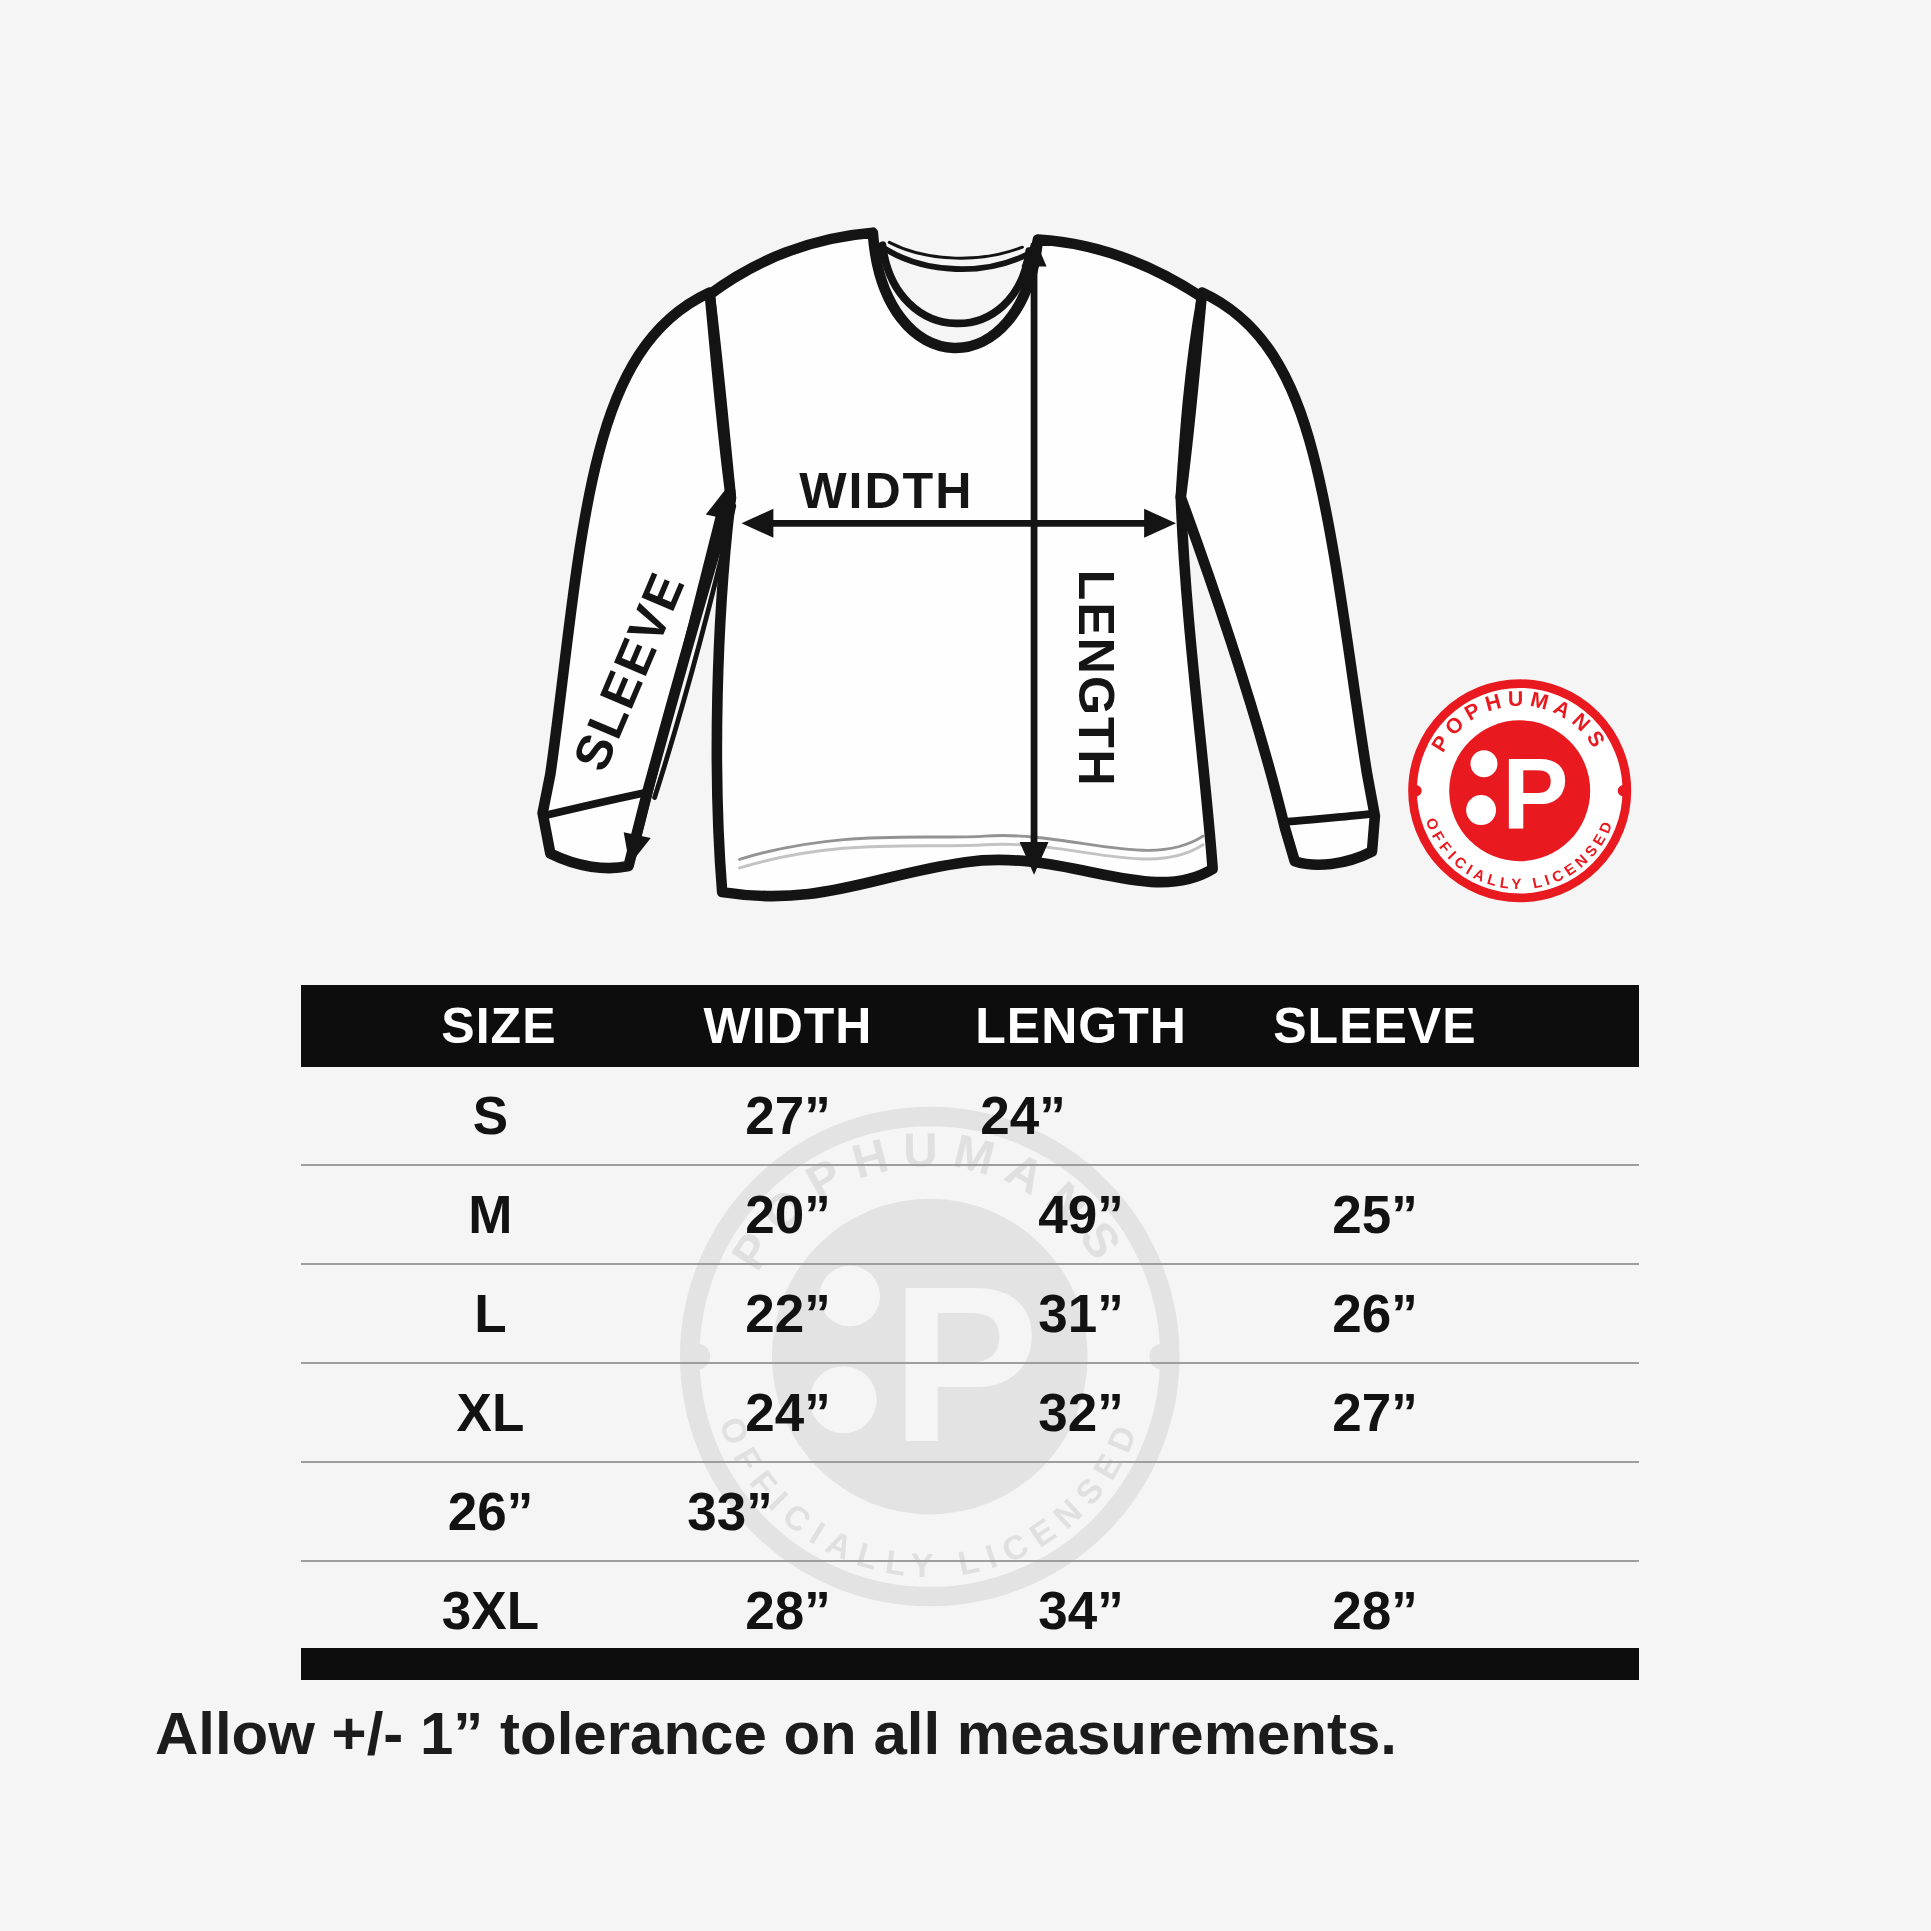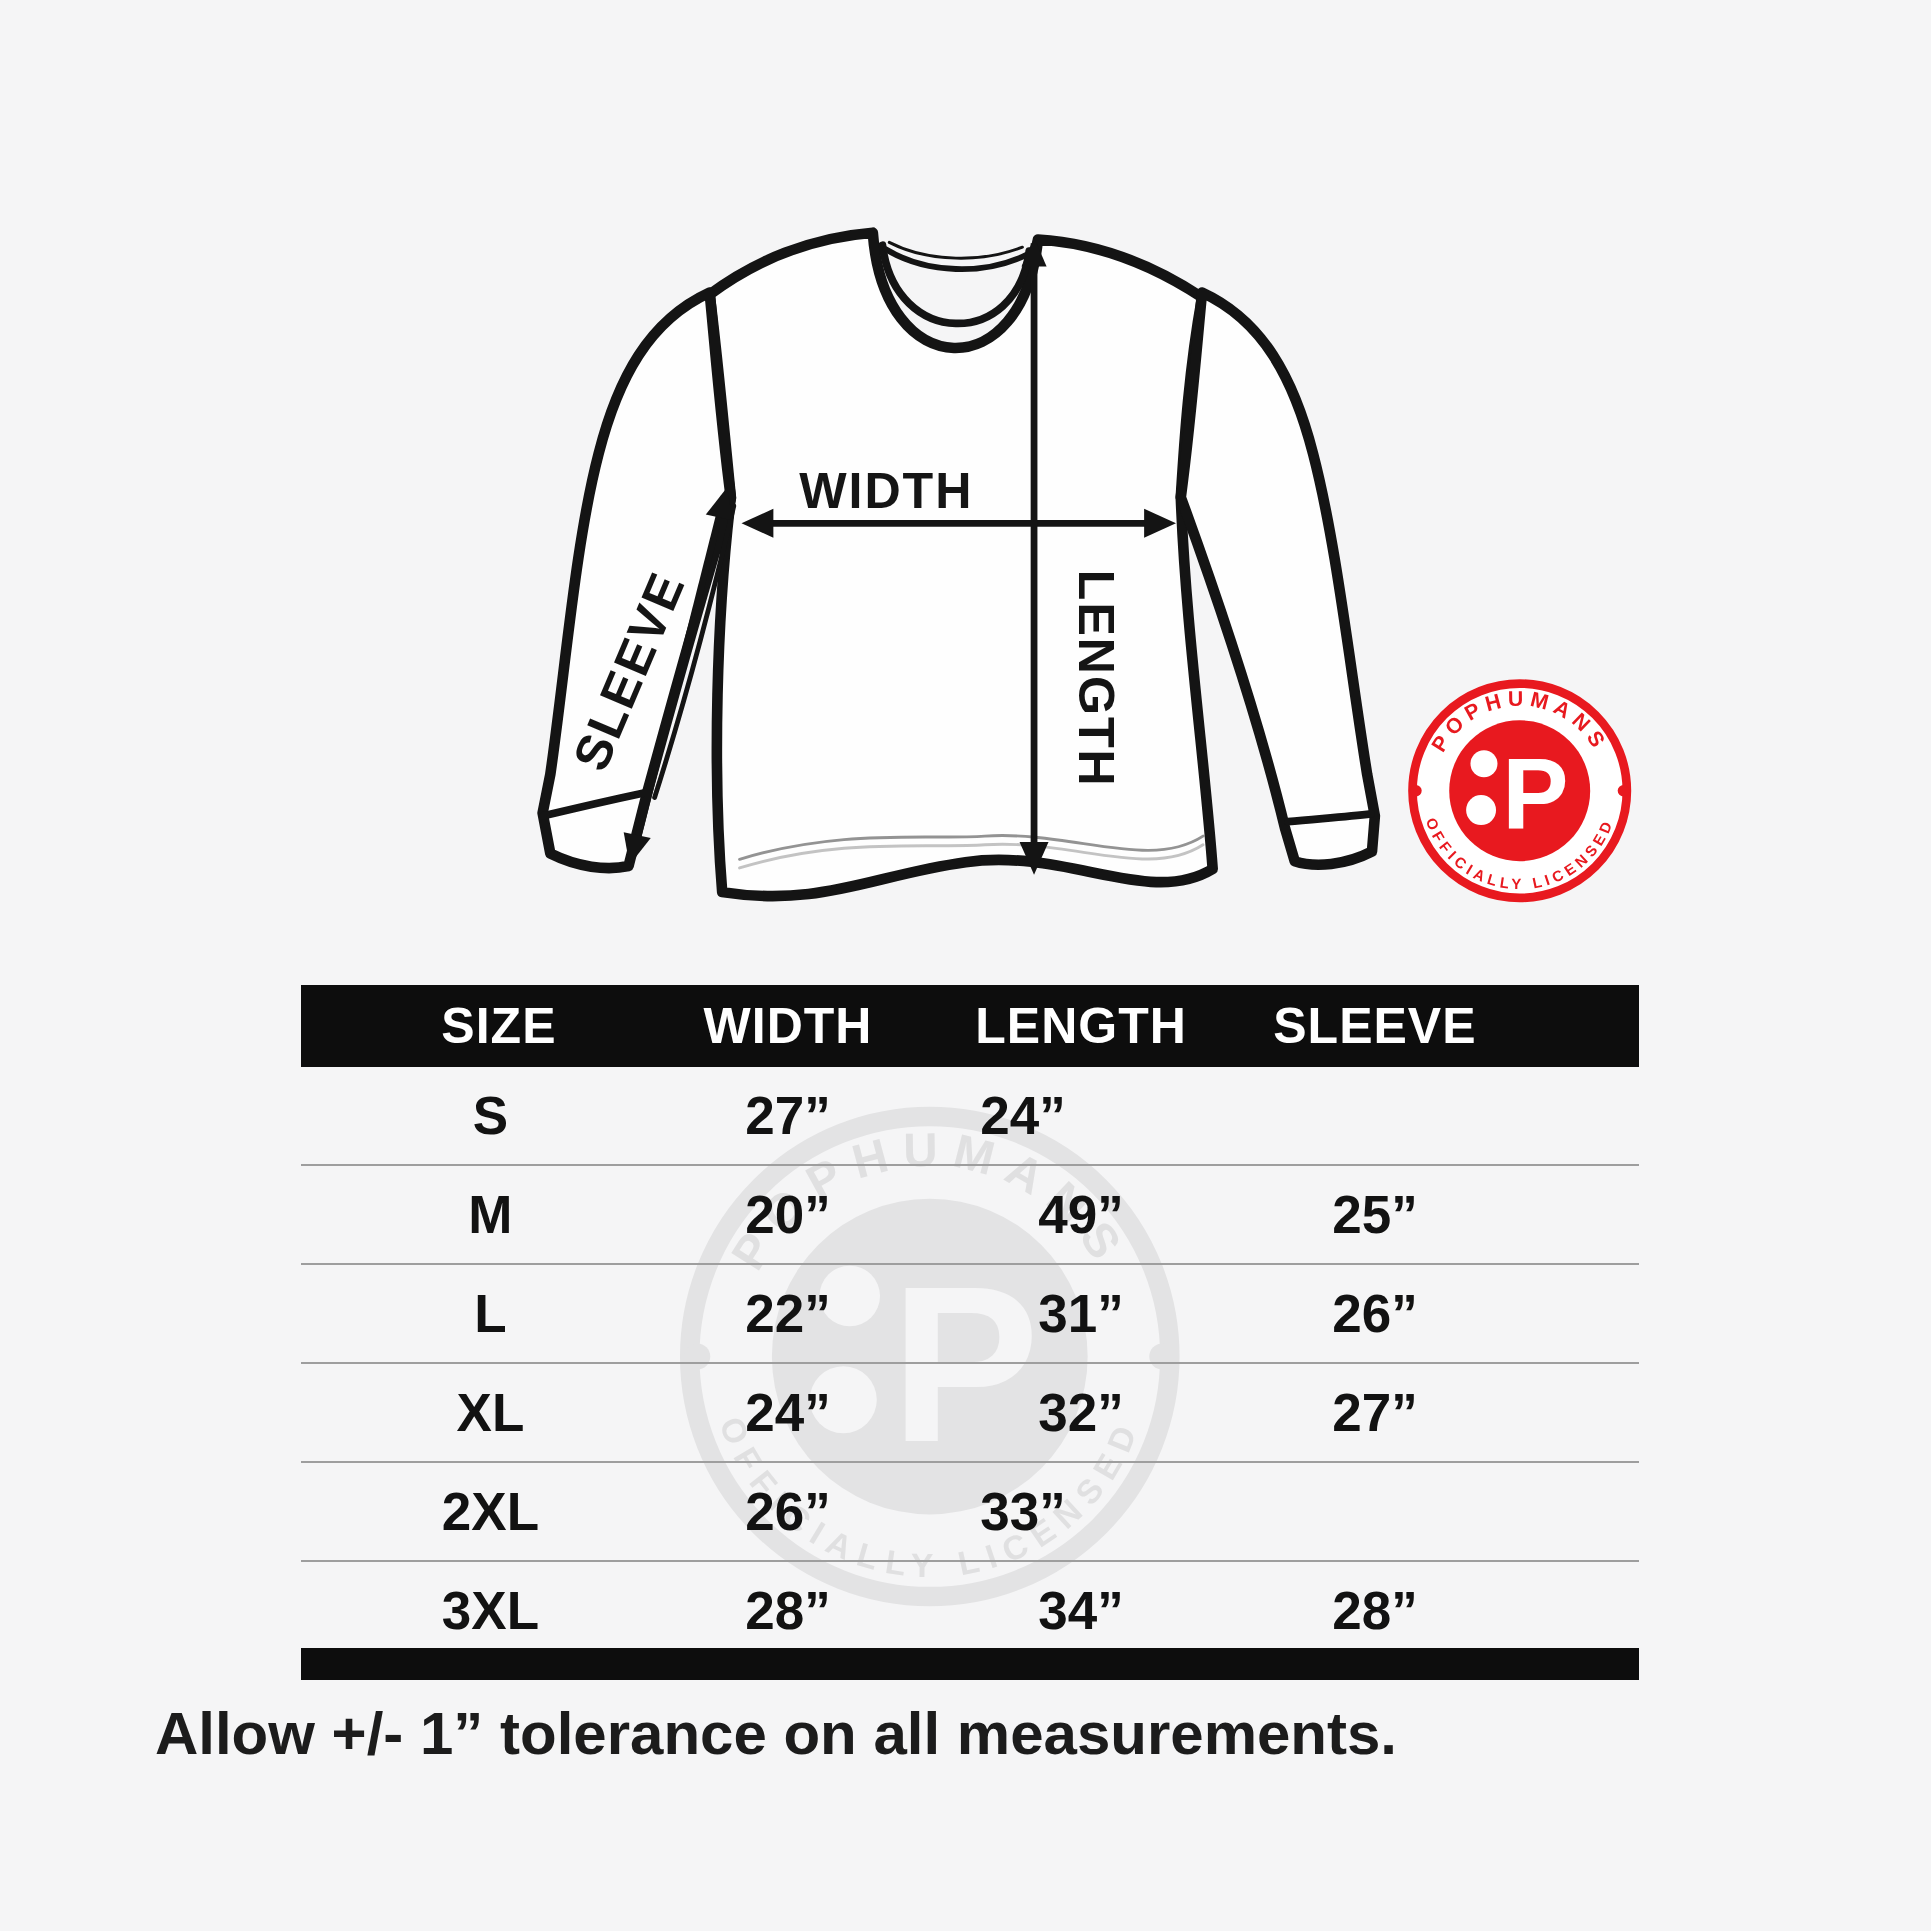--- a/index.html
+++ b/index.html
@@ -154,21 +154,20 @@
       <div class="cell">31”</div>
       <div class="cell">26”</div>
     </div>
     <div class="t-row">
       <div class="cell">XL</div>
       <div class="cell">24”</div>
       <div class="cell">32”</div>
       <div class="cell">27”</div>
     </div>
     <div class="t-row">
-      <div class="cell">2XL</div>
       <div class="cell">26”</div>
       <div class="cell">33”</div>
     </div>
     <div class="t-row">
       <div class="cell">3XL</div>
       <div class="cell">28”</div>
       <div class="cell">34”</div>
       <div class="cell">28”</div>
     </div>
   </div>

